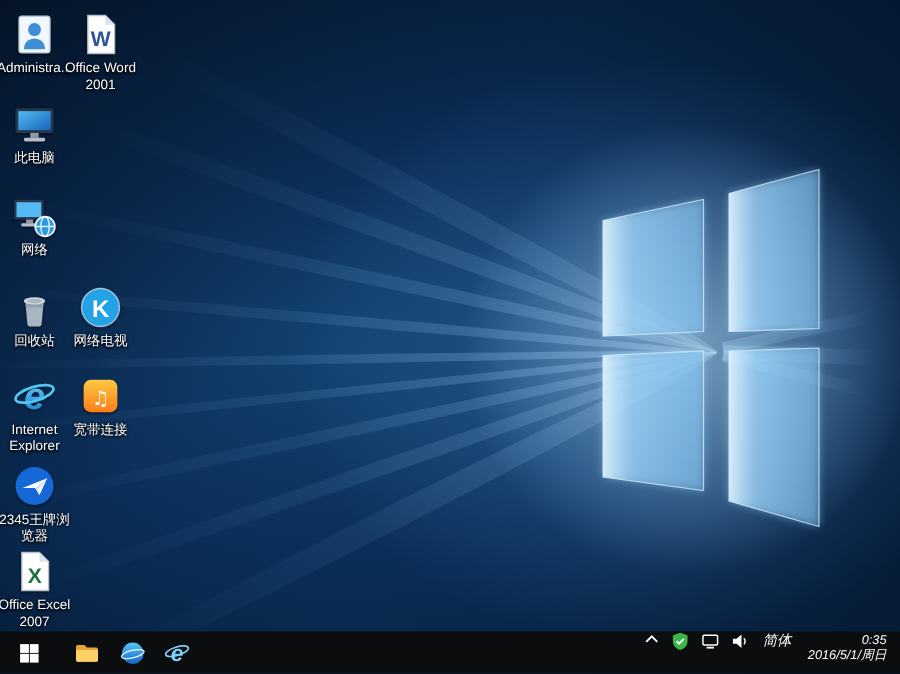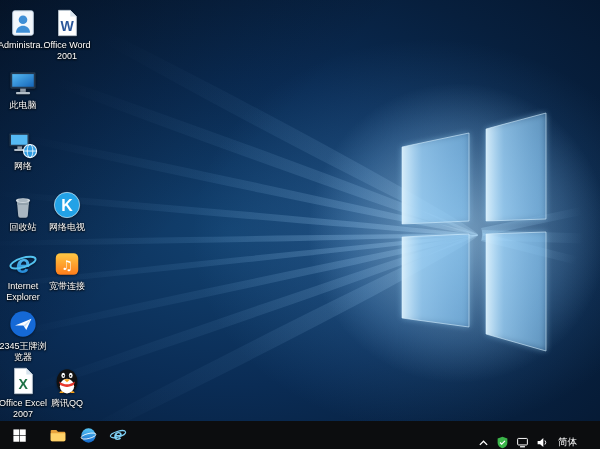--- a/index.html
+++ b/index.html
@@ -40,21 +40,21 @@
   .lbl { margin-top:2px; font-size:9px; line-height:10.5px; color:#fff;
          text-shadow:0 1px 2px #000, 0 0 2px #000; word-break:break-word; }
 
   
   .taskbar { position:absolute; left:0; right:0; bottom:0; height:28px; background:#0c0d0f;
              display:flex; align-items:center; z-index:10; }
   .tb-btn { height:28px; display:flex; align-items:center; justify-content:center; }
   .tb-start { width:38px; }
   .tb-app { width:30px; }
   .tb-btn svg { display:block; }
-  .tray { margin-left:auto; display:flex; align-items:flex-end; gap:7px; padding-right:21px; height:100%; }
+  .tray { margin-left:auto; display:flex; align-items:flex-start; gap:7px; padding-right:9px; height:100%;font-style:italic; }
   .tray-ic svg { display:block; }
   .ime { color:#fff; font-size:9.5px; padding:0 2px; }
   .clock { text-align:right; color:#fff; font-size:8.5px; line-height:10px; padding-left:2px; }
 </style>
 </head>
 <body>
 
 <div class="screen">
 
   <div class="wp-layer wp-base"></div>
@@ -228,37 +228,20 @@
             </linearGradient>
           </defs>
           <rect x="4" y="4.5" width="24" height="23" rx="5" fill="url(#g-kw)"></rect>
           <text x="16" y="22.5" font-family="DejaVu Sans, sans-serif" font-size="14" fill="#fff" text-anchor="middle">♫</text>
         </svg>
     </div>
     <div class="lbl">宽带连接</div>
   </div>
 
 
-  <div class="cell" style="left:42px;top:366px">
-    <div class="art">
-      <svg viewBox="0 0 32 32">
-          <ellipse cx="16" cy="16.5" rx="11" ry="13" fill="#111"></ellipse>
-          <ellipse cx="16" cy="21.5" rx="7.6" ry="7.8" fill="#fff"></ellipse>
-          <ellipse cx="12" cy="10" rx="2" ry="2.7" fill="#fff"></ellipse>
-          <ellipse cx="20" cy="10" rx="2" ry="2.7" fill="#fff"></ellipse>
-          <circle cx="12.3" cy="10.4" r="0.9" fill="#111"></circle>
-          <circle cx="19.7" cy="10.4" r="0.9" fill="#111"></circle>
-          <path d="M12.5 14.2h7l-3.5 3z" fill="#f7a21b"></path>
-          <path d="M7.5 16.5c5.5 4 11.5 4 17 0l-1.2 3.6c-4.8 3-9.8 3-14.6 0z" fill="#e8372c"></path>
-          <path d="M8 28.8c0-1.5 1.5-2.3 3-1.6l2 1.6z" fill="#f7a21b"></path>
-          <path d="M24 28.8c0-1.5-1.5-2.3-3-1.6l-2 1.6z" fill="#f7a21b"></path>
-        </svg>
-    </div>
-    <div class="lbl">腾讯QQ</div>
-  </div>
 
   <div class="taskbar">
     <div class="tb-btn tb-start">
       <span>
         <svg width="15" height="15" viewBox="0 0 32 32">
             <rect x="3" y="3" width="12.5" height="12.5" fill="#fff"></rect>
             <rect x="16.8" y="3" width="12.5" height="12.5" fill="#fff"></rect>
             <rect x="3" y="16.8" width="12.5" height="12.5" fill="#fff"></rect>
             <rect x="16.8" y="16.8" width="12.5" height="12.5" fill="#fff"></rect>
           </svg>
@@ -313,16 +296,20 @@
             <rect x="5" y="12.5" width="6" height="1.5" fill="#fff"></rect>
           </svg>
       </span>
       <span class="tray-ic">
         <svg width="13" height="13" viewBox="0 0 16 16">
             <path d="M2 6h3l4-3.5v11L5 10H2z" fill="#fff"></path>
             <path d="M11 5.5a4 4 0 0 1 0 5" stroke="#fff" fill="none" stroke-width="1.2"></path>
           </svg>
       </span>
       <span class="ime">简体</span>
+      <div class="clock">
+        <div>0:35</div>
+        <div>2016/5/1/周日</div>
+      </div>
     </div>
   </div>
 
 </div>
 
 </body></html>

